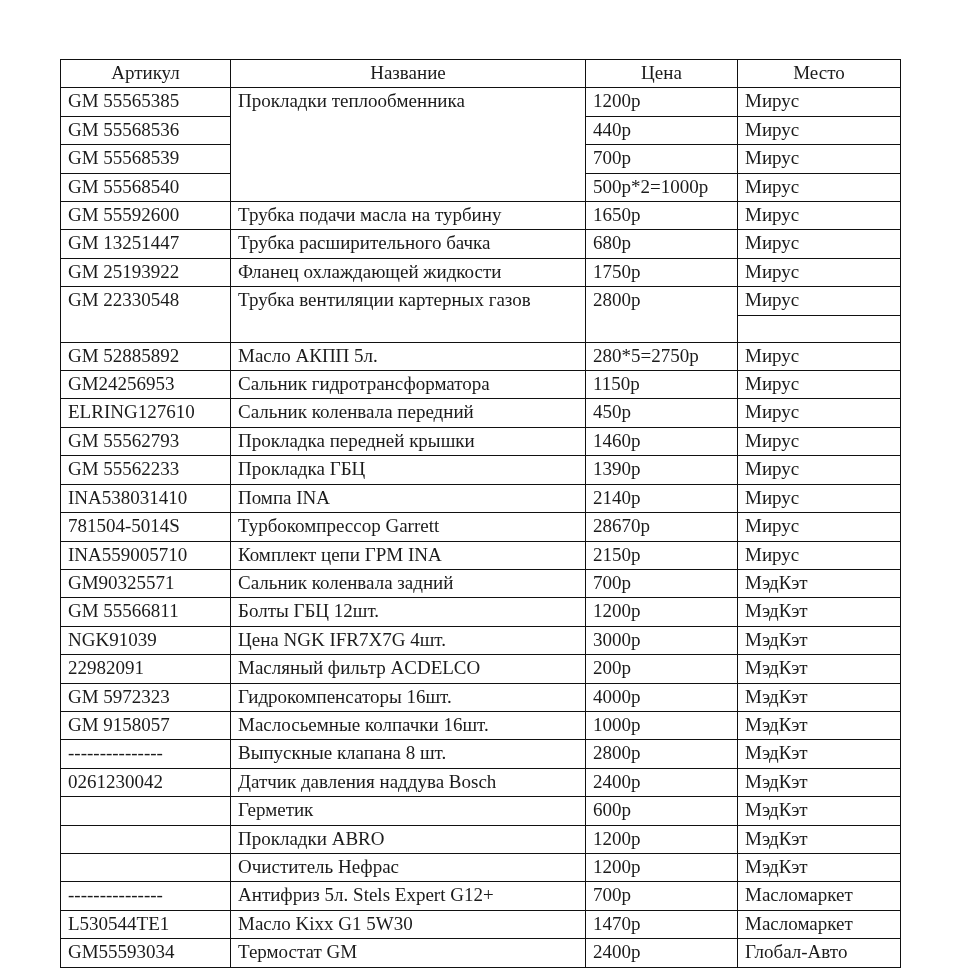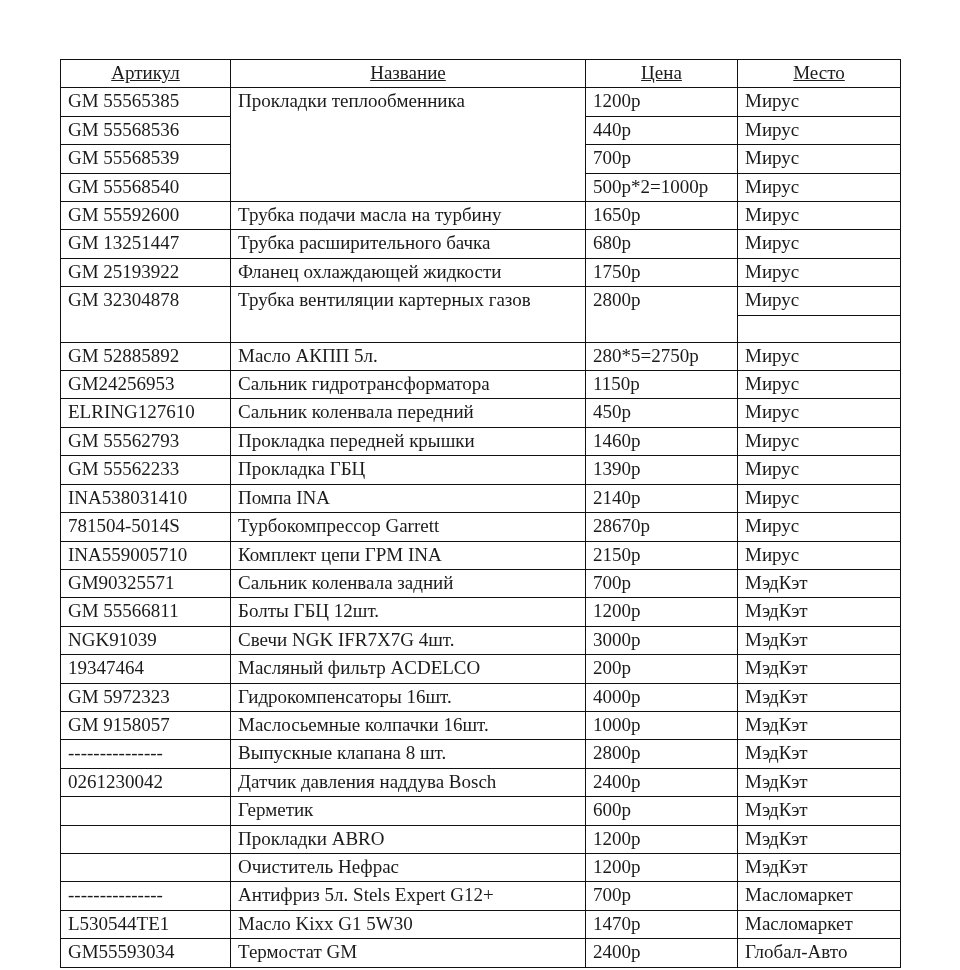--- a/index.html
+++ b/index.html
@@ -32,21 +32,20 @@
     padding: 2px 7px 3px 7px;
     vertical-align: top;
     height: 27px;
     overflow: hidden;
     white-space: normal;
     word-wrap: break-word;
   }
   th {
     font-weight: normal;
     text-align: center;
-    text-decoration: underline;
   }
   td {
     text-align: left;
   }
 </style>
 </head>
 <body>
 
 <div class="page">
   <table class="price-table">
@@ -98,21 +97,21 @@
           <td>680р</td>
           <td>Мирус</td>
         </tr>
         <tr>
           <td>GM 25193922</td>
           <td>Фланец охлаждающей жидкости</td>
           <td>1750р</td>
           <td>Мирус</td>
         </tr>
         <tr>
-          <td rowspan="2">GM 32304878</td>
+          <td rowspan="2">GM 22330548</td>
           <td rowspan="2">Трубка вентиляции картерных газов</td>
           <td rowspan="2">2800р</td>
           <td>Мирус</td>
         </tr>
         <tr>
           <td></td>
         </tr>
         <tr>
           <td>GM 52885892</td>
           <td>Масло АКПП 5л.</td>
@@ -168,26 +167,26 @@
           <td>МэдКэт</td>
         </tr>
         <tr>
           <td>GM 55566811</td>
           <td>Болты ГБЦ 12шт.</td>
           <td>1200р</td>
           <td>МэдКэт</td>
         </tr>
         <tr>
           <td>NGK91039</td>
-          <td>Свечи NGK IFR7X7G 4шт.</td>
+          <td>Цена NGK IFR7X7G 4шт.</td>
           <td>3000р</td>
           <td>МэдКэт</td>
         </tr>
         <tr>
-          <td>19347464</td>
+          <td>22982091</td>
           <td>Масляный фильтр ACDELCO</td>
           <td>200р</td>
           <td>МэдКэт</td>
         </tr>
         <tr>
           <td>GM 5972323</td>
           <td>Гидрокомпенсаторы 16шт.</td>
           <td>4000р</td>
           <td>МэдКэт</td>
         </tr>

